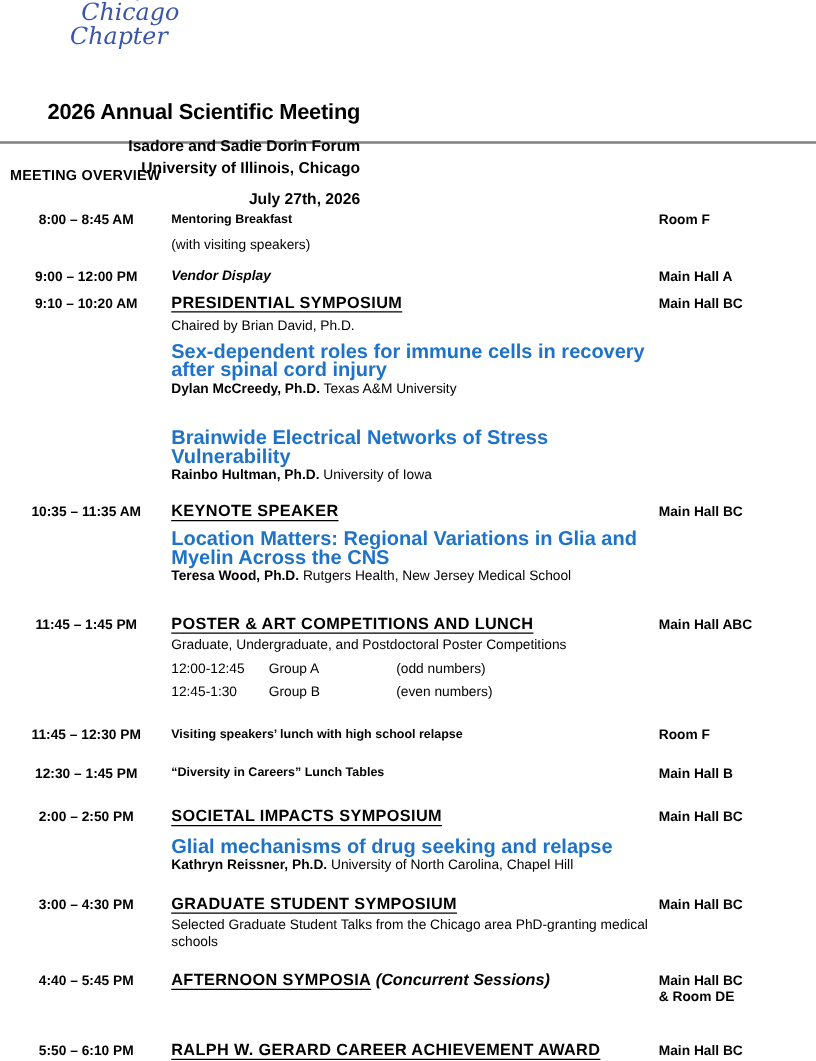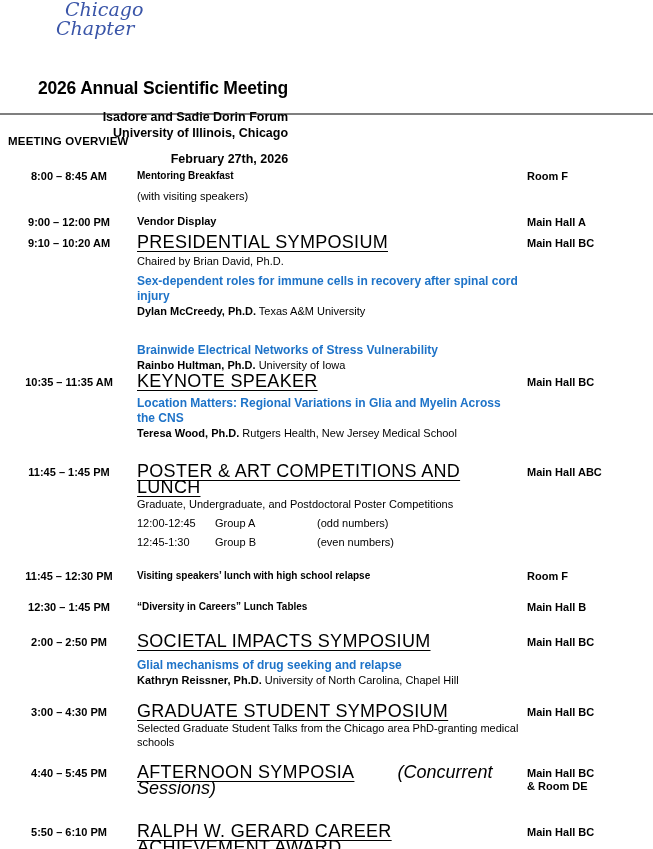--- a/index.html
+++ b/index.html
@@ -21,26 +21,26 @@
   .overview-title{margin:20px 0 0 8px;font-size:11.5px;font-weight:bold;letter-spacing:0.2px;}
   
   .schedule{padding-left:8px;}
   .row{display:flex;align-items:flex-start;}
   .col-time{width:122px;flex-shrink:0;text-align:center;
     font-size:11px;font-weight:bold;line-height:13px;padding-top:1px;}
   .col-event{flex:1;padding-left:7px;padding-right:6px;min-width:0;}
   .col-room{width:126px;flex-shrink:0;font-size:11px;font-weight:bold;
     line-height:13px;padding-top:1px;}
   .ev-bold{font-size:10px;font-weight:bold;line-height:13px;}
-  .ev-bold-italic{font-size:11px;font-weight:bold;line-height:13px;}
+  .ev-bold-italic{font-size:11px;font-weight:bold;font-style:italic;line-height:13px;}
   .ev-sub{font-size:11px;line-height:14px;}
-  .ev-caps{font-size:18px;font-weight:normal;letter-spacing:0.3px;line-height:16px;}
+  .ev-caps{font-size:13px;font-weight:bold;letter-spacing:0.3px;line-height:16px;}
   .ev-caps .u, .ev-title-u{text-decoration:underline;text-decoration-thickness:1.2px;text-underline-offset:2.5px;}
-  .ev-caps .suffix{font-style:italic;letter-spacing:0;text-decoration:none;margin-left:38px;}
-  .talk-title{font-size:12px;font-weight:bold;line-height:15px;color:var(--blue);}
+  .ev-caps .suffix{font-style:italic;letter-spacing:0;text-decoration:none;}
+  .talk-title{font-size:16px;font-weight:bold;line-height:15px;color:var(--blue);}
   .talk-speaker{font-size:11px;line-height:15px;}
   .talk-speaker .spk{font-weight:bold;text-align:right;}
   .session-row{display:flex;font-size:11px;line-height:14px;margin-top:5px;}
   .session-time{width:78px;flex-shrink:0;}
   .session-group{width:102px;flex-shrink:0;}
   
   .logo text{font-family:"DejaVu Serif",serif;font-style:italic;fill:#3a55a8;}
 </style>
 </head>
 <body>
@@ -64,21 +64,21 @@
       </g>
       <text x="58" y="40" font-size="21">SfN</text>
       <text x="27" y="60" font-size="19">Chicago</text>
       <text x="18" y="79" font-size="19">Chapter</text>
     </svg>
   </div>
   <div class="header-text">
     <div class="h-title">2026 Annual Scientific Meeting</div>
     <div class="h-sub spaced">Isadore and Sadie Dorin Forum</div>
     <div class="h-sub">University of Illinois, Chicago</div>
-    <div class="h-sub spaced">February 27th, 2026</div>
+    <div class="h-sub spaced">July 27th, 2026</div>
   </div>
 </div>
 
 <hr class="rule">
 
 <div class="overview-title">MEETING OVERVIEW</div>
 
 <div class="schedule">
 
   <div class="row" style="margin-top:22px">
@@ -109,21 +109,21 @@
         <div class="talk-speaker"><span class="spk">Dylan McCreedy, Ph.D.</span> <span>Texas A&amp;M University</span></div>
       </div>
       <div style="margin-top:24px">
         <div class="talk-title">Brainwide Electrical Networks of Stress Vulnerability</div>
         <div class="talk-speaker"><span class="spk">Rainbo Hultman, Ph.D.</span> <span>University of Iowa</span></div>
       </div>
     </div>
     <div class="col-room" style="padding-top:3px">Main Hall BC</div>
   </div>
 
-  <div class="row" style="">
+  <div class="row" style="margin-top:13px">
     <div class="col-time" style="padding-top:3px">10:35 – 11:35 AM</div>
     <div class="col-event">
       <div class="ev-caps"><span class="u">KEYNOTE SPEAKER</span></div>
       <div style="margin-top:7px">
         <div class="talk-title">Location Matters: Regional Variations in Glia and Myelin Across the CNS</div>
         <div class="talk-speaker"><span class="spk">Teresa Wood, Ph.D.</span> <span>Rutgers Health, New Jersey Medical School</span></div>
       </div>
     </div>
     <div class="col-room" style="padding-top:3px">Main Hall BC</div>
   </div>

